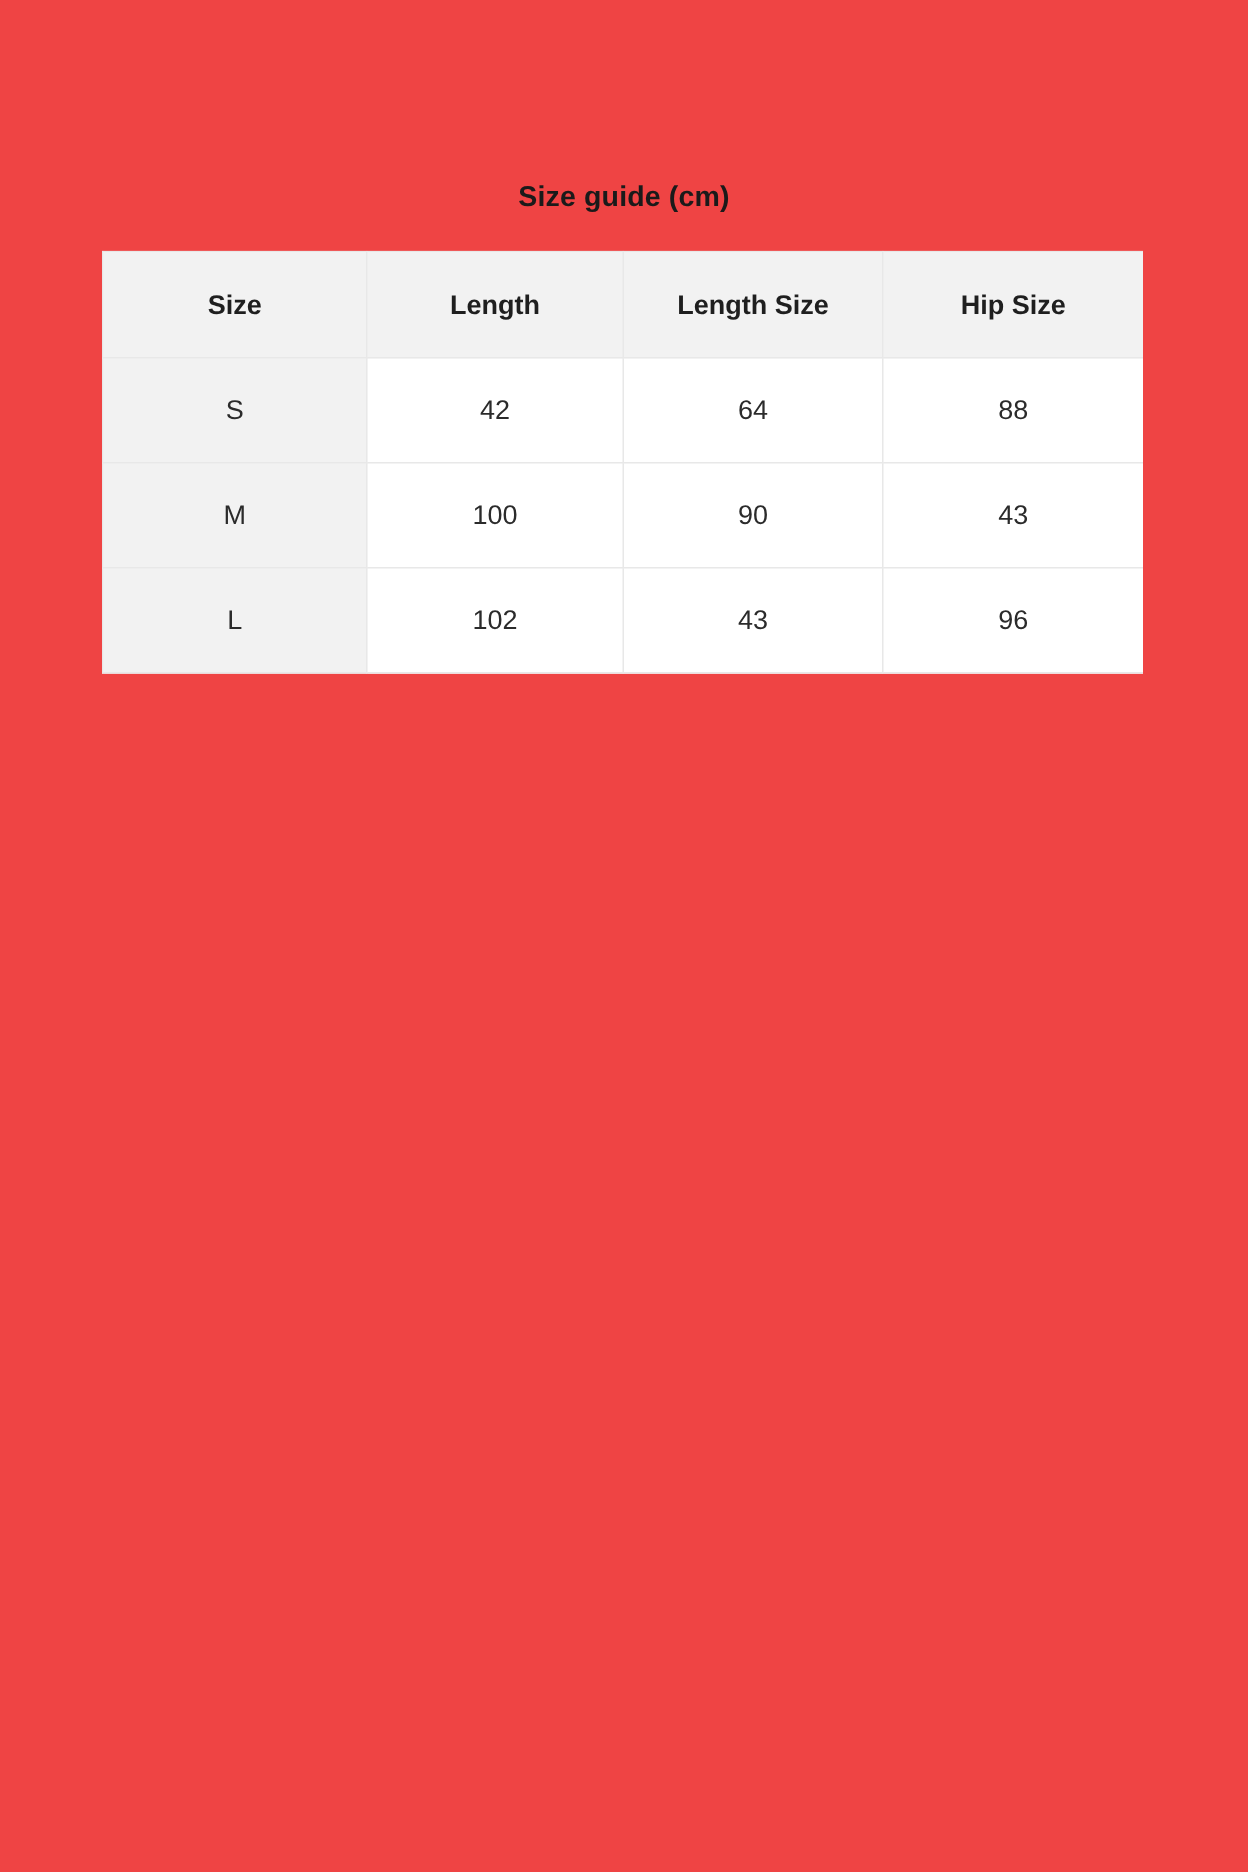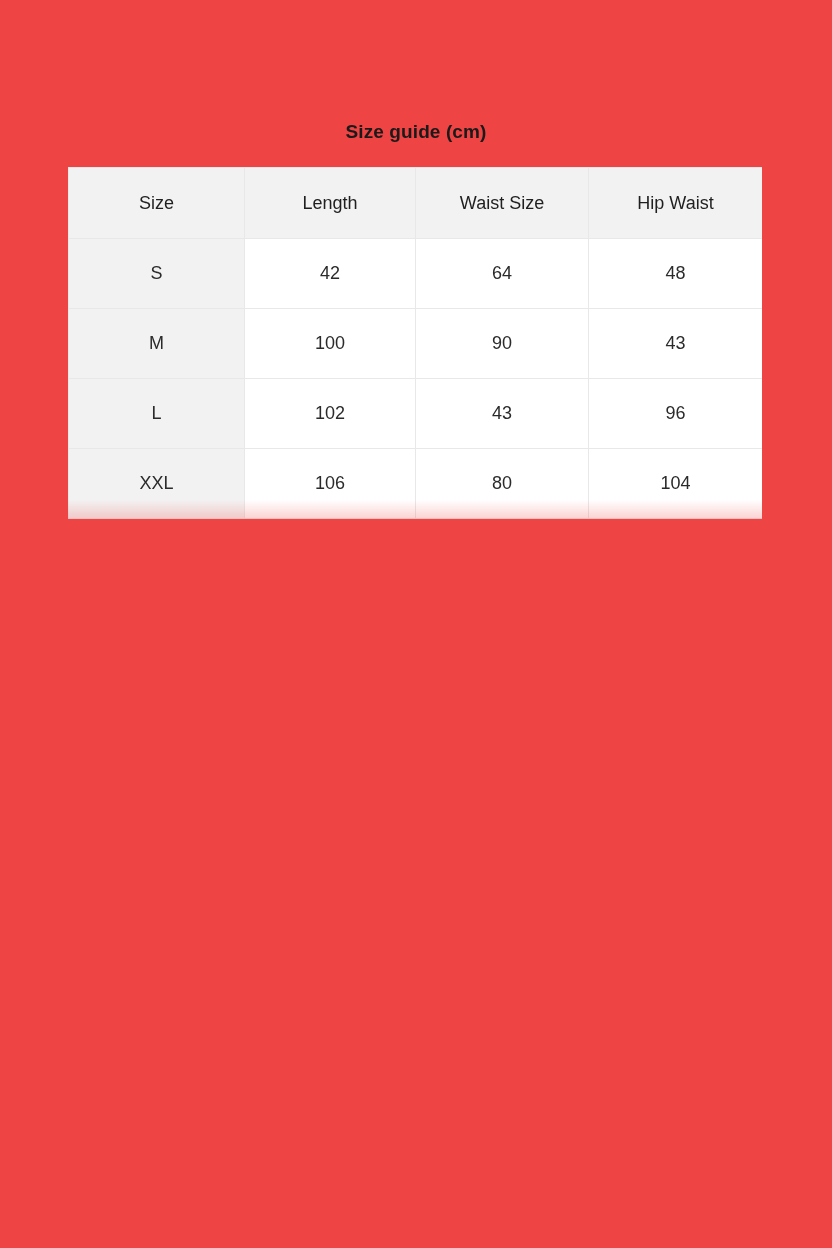--- a/index.html
+++ b/index.html
@@ -80,21 +80,21 @@
     vertical-align: middle;
     padding: 0;
     height: 69px;
     font-size: 18px;
     color: #2b2b2b;
     font-weight: normal;
   }
 
   table.size-table thead th {
     background: #f2f2f2;
-    font-weight: 400;
+    font-weight: 700;
     font-size: 18px;
     color: #1f1f1f;
     height: 70px;
   }
 
   table.size-table tbody td.size-cell {
     background: #f2f2f2;
     color: #2b2b2b;
   }
 
@@ -114,46 +114,40 @@
       <colgroup>
         <col class="c-size">
         <col class="c-length">
         <col class="c-waist">
         <col class="c-hip">
       </colgroup>
       <thead>
         <tr>
           <th>Size</th>
           <th>Length</th>
-          <th>Waist Size</th>
-          <th>Hip Waist</th>
+          <th>Length Size</th>
+          <th>Hip Size</th>
         </tr>
       </thead>
       <tbody>
         <tr>
           <td class="size-cell">S</td>
           <td>42</td>
           <td>64</td>
-          <td>48</td>
+          <td>88</td>
         </tr>
         <tr>
           <td class="size-cell">M</td>
           <td>100</td>
           <td>90</td>
           <td>43</td>
         </tr>
         <tr>
           <td class="size-cell">L</td>
           <td>102</td>
           <td>43</td>
           <td>96</td>
         </tr>
-        <tr>
-          <td class="size-cell">XXL</td>
-          <td>106</td>
-          <td>80</td>
-          <td>104</td>
-        </tr>
       </tbody>
     </table>
   </div>
 
 </div>
 
 </body></html>

